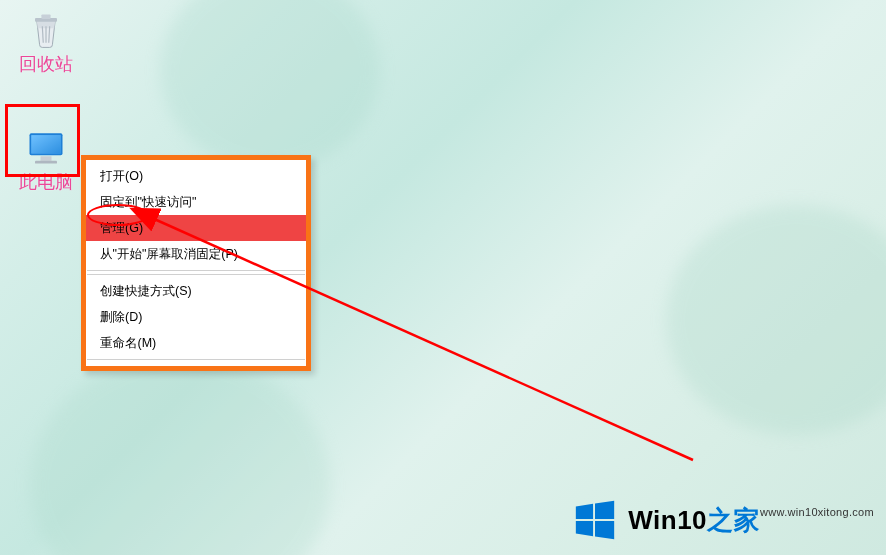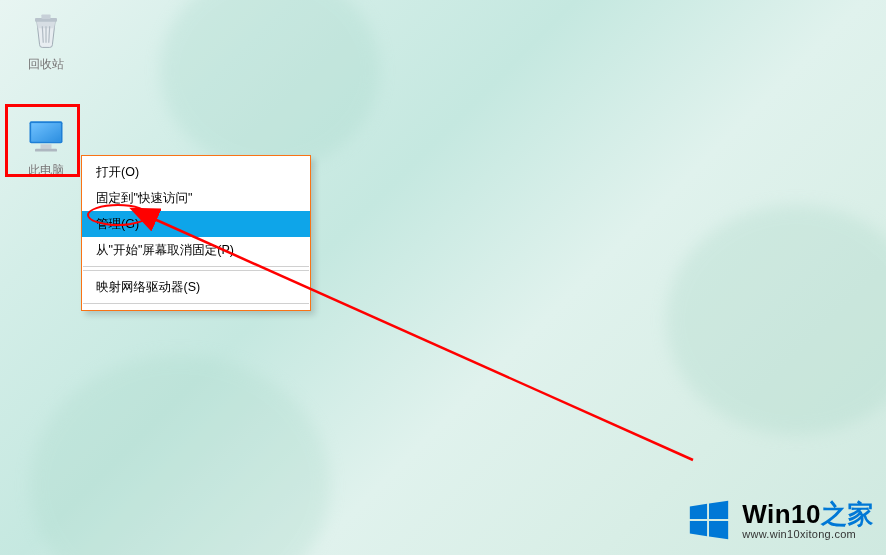--- a/index.html
+++ b/index.html
@@ -26,55 +26,55 @@
   width: 74px;
   text-align: center;
   cursor: pointer;
 }
 .desktop-icon .icon-box {
   width: 48px; height: 48px;
   margin: 0 auto 3px;
   display:flex; align-items:center; justify-content:center;
 }
 .desktop-icon .label {
-  font-size: 12px;
-  color: #737373;
+  font-size: 18px;
+  color: #ec4899;
   text-shadow: 0 0 2px rgba(255,255,255,0.6);
   line-height:14px;
 }
 
 
 .red-box {
   position: absolute;
   border: 3px solid #ff0000;
   pointer-events: none;
 }
 
 
 .context-menu {
   position: absolute;
   left: 81px;
   top: 155px;
   width: 230px;
   background: #ffffff;
-  border: 1px solid #f97316;
+  border: 5px solid #f97316;
   box-shadow: 4px 4px 6px rgba(0,0,0,0.15);
   padding: 3px 0;
   font-size: 12.5px;
   color: #000;
 }
 .context-menu .item {
   padding: 4px 12px 4px 14px;
   line-height: 18px;
   cursor: default;
   white-space: nowrap;
 }
 .context-menu .item.hover,
 .context-menu .item:hover {
-  background: #0ea5e9;
+  background: #ef4444;
 }
 .context-menu .sep {
   border-top: 1px solid #d0d0d0;
   margin: 3px 1px;
 }
 
 
 .red-ellipse {
   position: absolute;
   border: 2px solid #ff0000;
@@ -96,21 +96,21 @@
   right: 12px;
   bottom: 12px;
   display: flex;
   align-items: center;
   gap: 10px;
 }
 .win-logo {
   width: 46px; height: 46px;
 }
 .watermark .txt {
-  display: flex; flex-direction: column; line-height: 1.1;
+  display: flex; line-height: 1.1;
 }
 .watermark .title {
   font-size: 26px;
   font-weight: 700;
   color: #000;
   letter-spacing: 0.5px;
 }
 .watermark .title em { font-style: normal; color:#0078d6; }
 .watermark .url {
   font-size: 11px;
@@ -133,21 +133,21 @@
       <rect x="12" y="11" width="24" height="4" rx="1" fill="#b9c3cc"></rect>
       <rect x="19" y="7" width="10" height="5" rx="1" fill="#c7d0d8"></rect>
       <line x1="20" y1="20" x2="21" y2="38" stroke="#b0bac3" stroke-width="1.3"></line>
       <line x1="24" y1="20" x2="24" y2="38" stroke="#b0bac3" stroke-width="1.3"></line>
       <line x1="28" y1="20" x2="27" y2="38" stroke="#b0bac3" stroke-width="1.3"></line>
     </svg>
   </div>
   <div class="label">回收站</div>
 </div>
 
-<div class="desktop-icon" style="left:9px; top:112px;">
+<div class="desktop-icon" style="left:9px; top:124px;">
   <div class="icon-box">
     <svg viewBox="0 0 48 48" width="44" height="44">
       <rect x="6" y="8" width="36" height="24" rx="2" fill="#1e7fd6"></rect>
       <rect x="8" y="10" width="32" height="20" fill="#4aa8f0"></rect>
       <rect x="8" y="10" width="32" height="20" fill="url(#g1)"></rect>
       <rect x="18" y="33" width="12" height="5" fill="#c8cfd6"></rect>
       <rect x="12" y="38" width="24" height="3" rx="1" fill="#aeb7c0"></rect>
       <defs>
         <linearGradient id="g1" x1="0" y1="0" x2="1" y2="1">
           <stop offset="0" stop-color="#6fc1ff"></stop>
@@ -165,21 +165,23 @@
   <div class="item"><span>打开(O)</span></div>
   <div class="item"><span>固定到"快速访问"</span></div>
   <div class="item hover"><span>管理(G)</span></div>
   <div class="item"><span>从"开始"屏幕取消固定(P)</span></div>
 
   <div class="sep"></div>
 
 
   <div class="sep"></div>
 
-  <div class="item"><span>映射网络驱动器(S)</span></div>
+  <div class="item"><span>创建快捷方式(S)</span></div>
+  <div class="item"><span>删除(D)</span></div>
+  <div class="item"><span>重命名(M)</span></div>
 
   <div class="sep"></div>
 
 </div>
 
 <div class="red-ellipse" style="left:87px; top:204px; width:62px; height:22px;"></div>
 
 <svg class="arrow-svg">
   <defs>
     <marker id="arrowhead" markerWidth="12" markerHeight="10" refX="2" refY="5" orient="auto">

